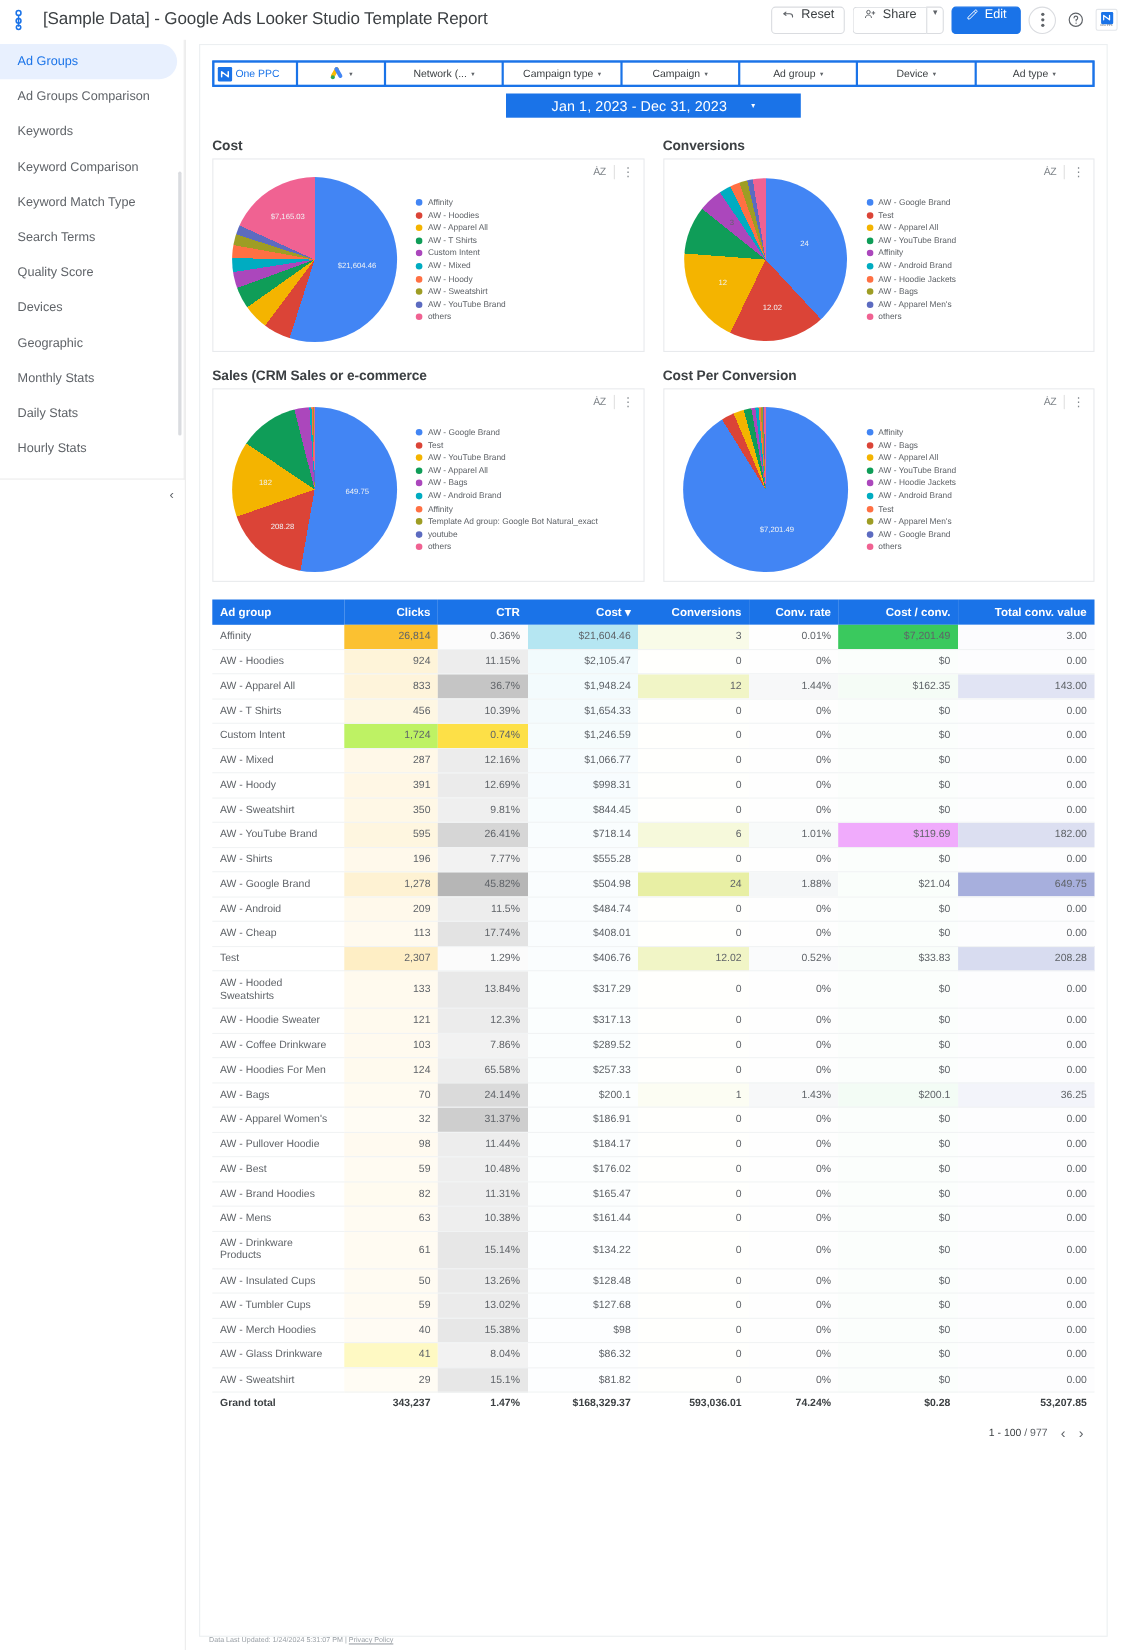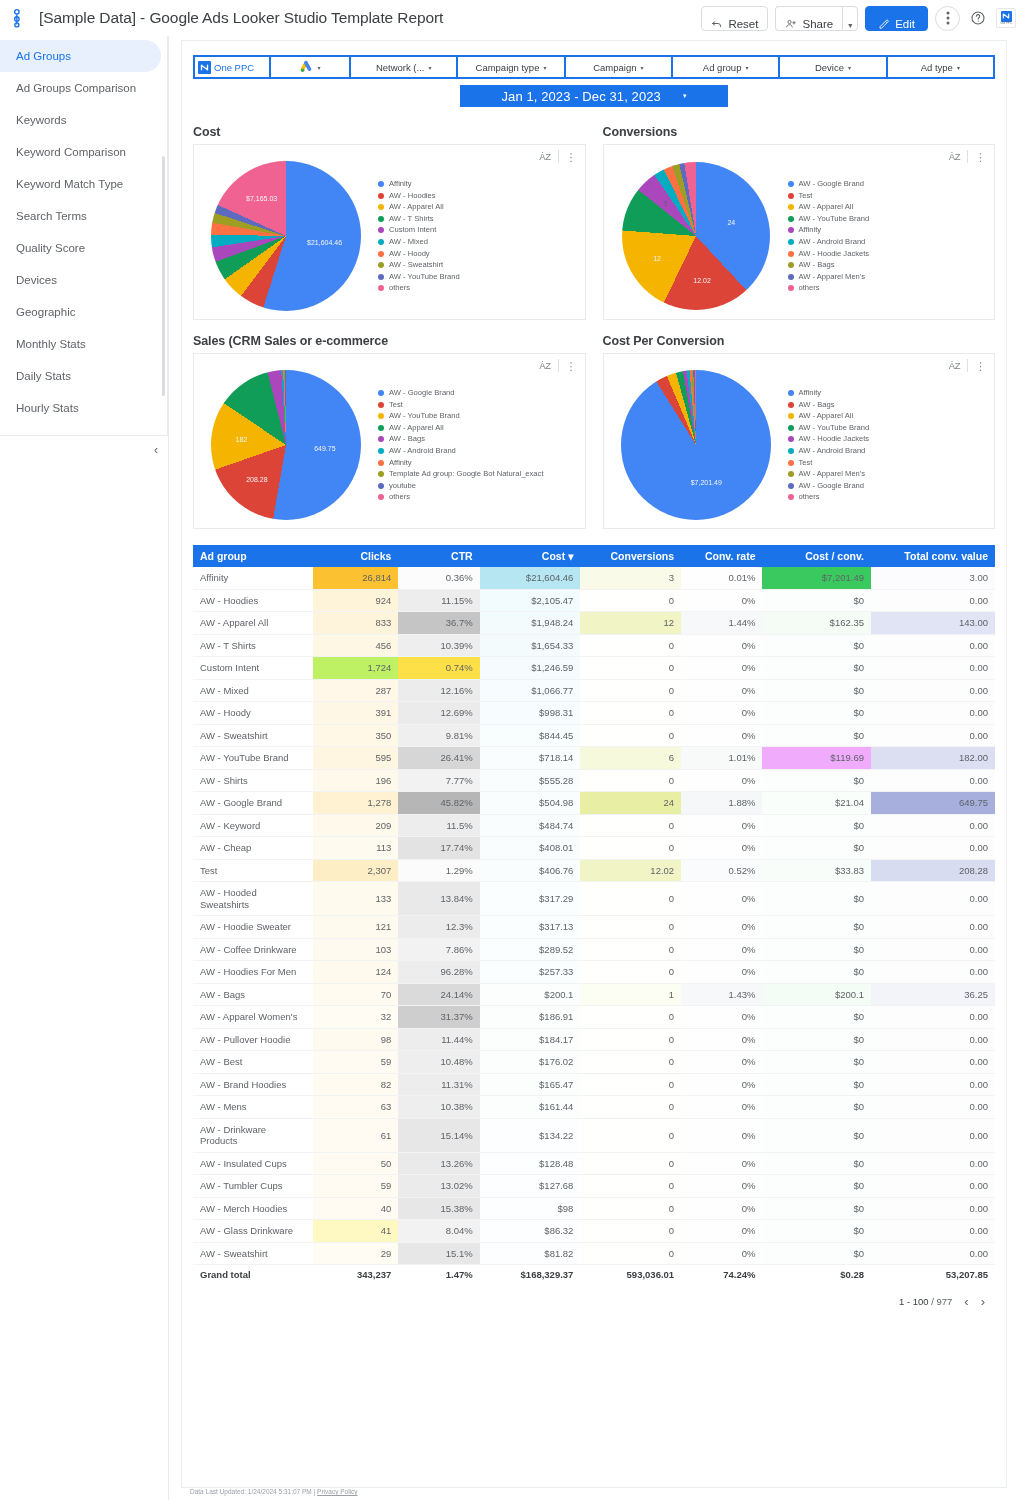--- a/index.html
+++ b/index.html
@@ -17,21 +17,21 @@
     padding: 0 12px 0 10px; background: #fff; position: relative; z-index: 20;
   }
   .ls-logo { width: 22px; height: 22px; flex: none; margin-right: 7px; }
   .report-title {
     font-size: 15.5px; color: #3c4043; white-space: nowrap;
     letter-spacing: -0.1px;
   }
   .topbar-right { margin-left: auto; display: flex; align-items: center; gap: 7px; }
   .btn {
     height: 25px; border: 1px solid #dadce0; border-radius: 4px;
-    background: #fff; display: flex; align-items: flex-end; gap: 5px;
+    background: #fff; display: flex; align-items: flex-start; gap: 5px;
     padding: 0 9px; font-size: 11.5px; color: #3c4043; cursor: pointer;
     white-space: nowrap;
   }
   .btn svg { display: block; }
   .btn-group { display: flex; }
   .btn-group .btn:first-child { border-radius: 4px 0 0 4px; border-right: none; }
   .btn-group .btn-caret {
     border-radius: 0 4px 4px 0; padding: 0 5px; font-size: 8px; color: #5f6368;
   }
   .btn-edit {
@@ -741,21 +741,21 @@
             <td class="lft">AW - Google Brand</td>
             <td style="background: rgb(254, 242, 211);">1,278</td>
             <td style="background: rgb(182, 182, 182);">45.82%</td>
             <td style="background: rgb(250, 253, 254);">$504.98</td>
             <td style="background: rgb(232, 239, 164);">24</td>
             <td style="background: rgb(245, 247, 248);">1.88%</td>
             <td style="background: rgb(250, 254, 251);">$21.04</td>
             <td style="background: rgb(167, 175, 221);">649.75</td>
           </tr>
           <tr>
-            <td class="lft">AW - Keyword</td>
+            <td class="lft">AW - Android</td>
             <td style="background: rgb(255, 249, 235);">209</td>
             <td style="background: rgb(237, 237, 237);">11.5%</td>
             <td style="background: rgb(250, 253, 254);">$484.74</td>
             <td style="background: rgb(255, 255, 253);">0</td>
             <td style="background: rgb(254, 254, 254);">0%</td>
             <td style="background: rgb(251, 254, 252);">$0</td>
             <td style="background: rgb(253, 253, 254);">0.00</td>
           </tr>
           <tr>
             <td class="lft">AW - Cheap</td>
@@ -803,21 +803,21 @@
             <td style="background: rgb(242, 242, 242);">7.86%</td>
             <td style="background: rgb(251, 254, 254);">$289.52</td>
             <td style="background: rgb(255, 255, 253);">0</td>
             <td style="background: rgb(254, 254, 254);">0%</td>
             <td style="background: rgb(251, 254, 252);">$0</td>
             <td style="background: rgb(253, 253, 254);">0.00</td>
           </tr>
           <tr>
             <td class="lft">AW - Hoodies For Men</td>
             <td style="background: rgb(255, 250, 238);">124</td>
-            <td style="background: rgb(237, 237, 237);">96.28%</td>
+            <td style="background: rgb(237, 237, 237);">65.58%</td>
             <td style="background: rgb(251, 254, 254);">$257.33</td>
             <td style="background: rgb(255, 255, 253);">0</td>
             <td style="background: rgb(254, 254, 254);">0%</td>
             <td style="background: rgb(251, 254, 252);">$0</td>
             <td style="background: rgb(253, 253, 254);">0.00</td>
           </tr>
           <tr>
             <td class="lft">AW - Bags</td>
             <td style="background: rgb(255, 251, 241);">70</td>
             <td style="background: rgb(218, 218, 218);">24.14%</td>

